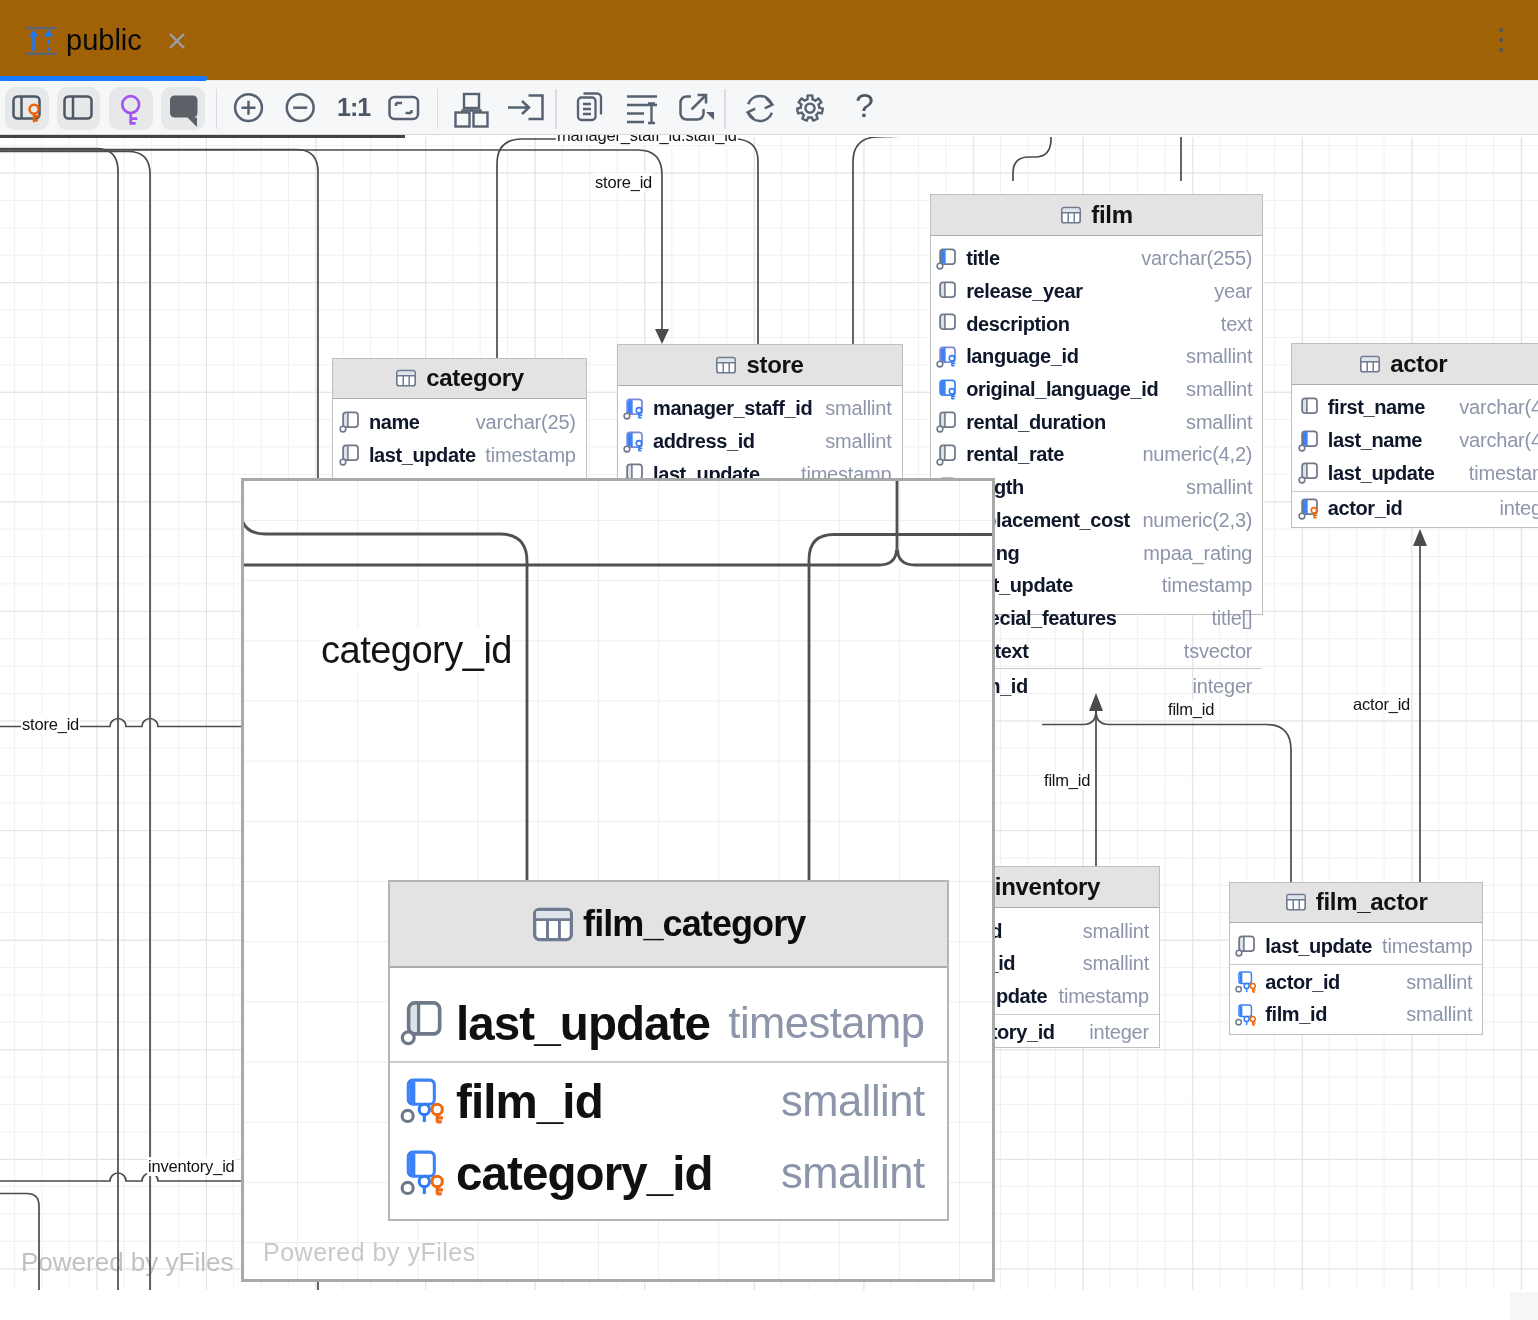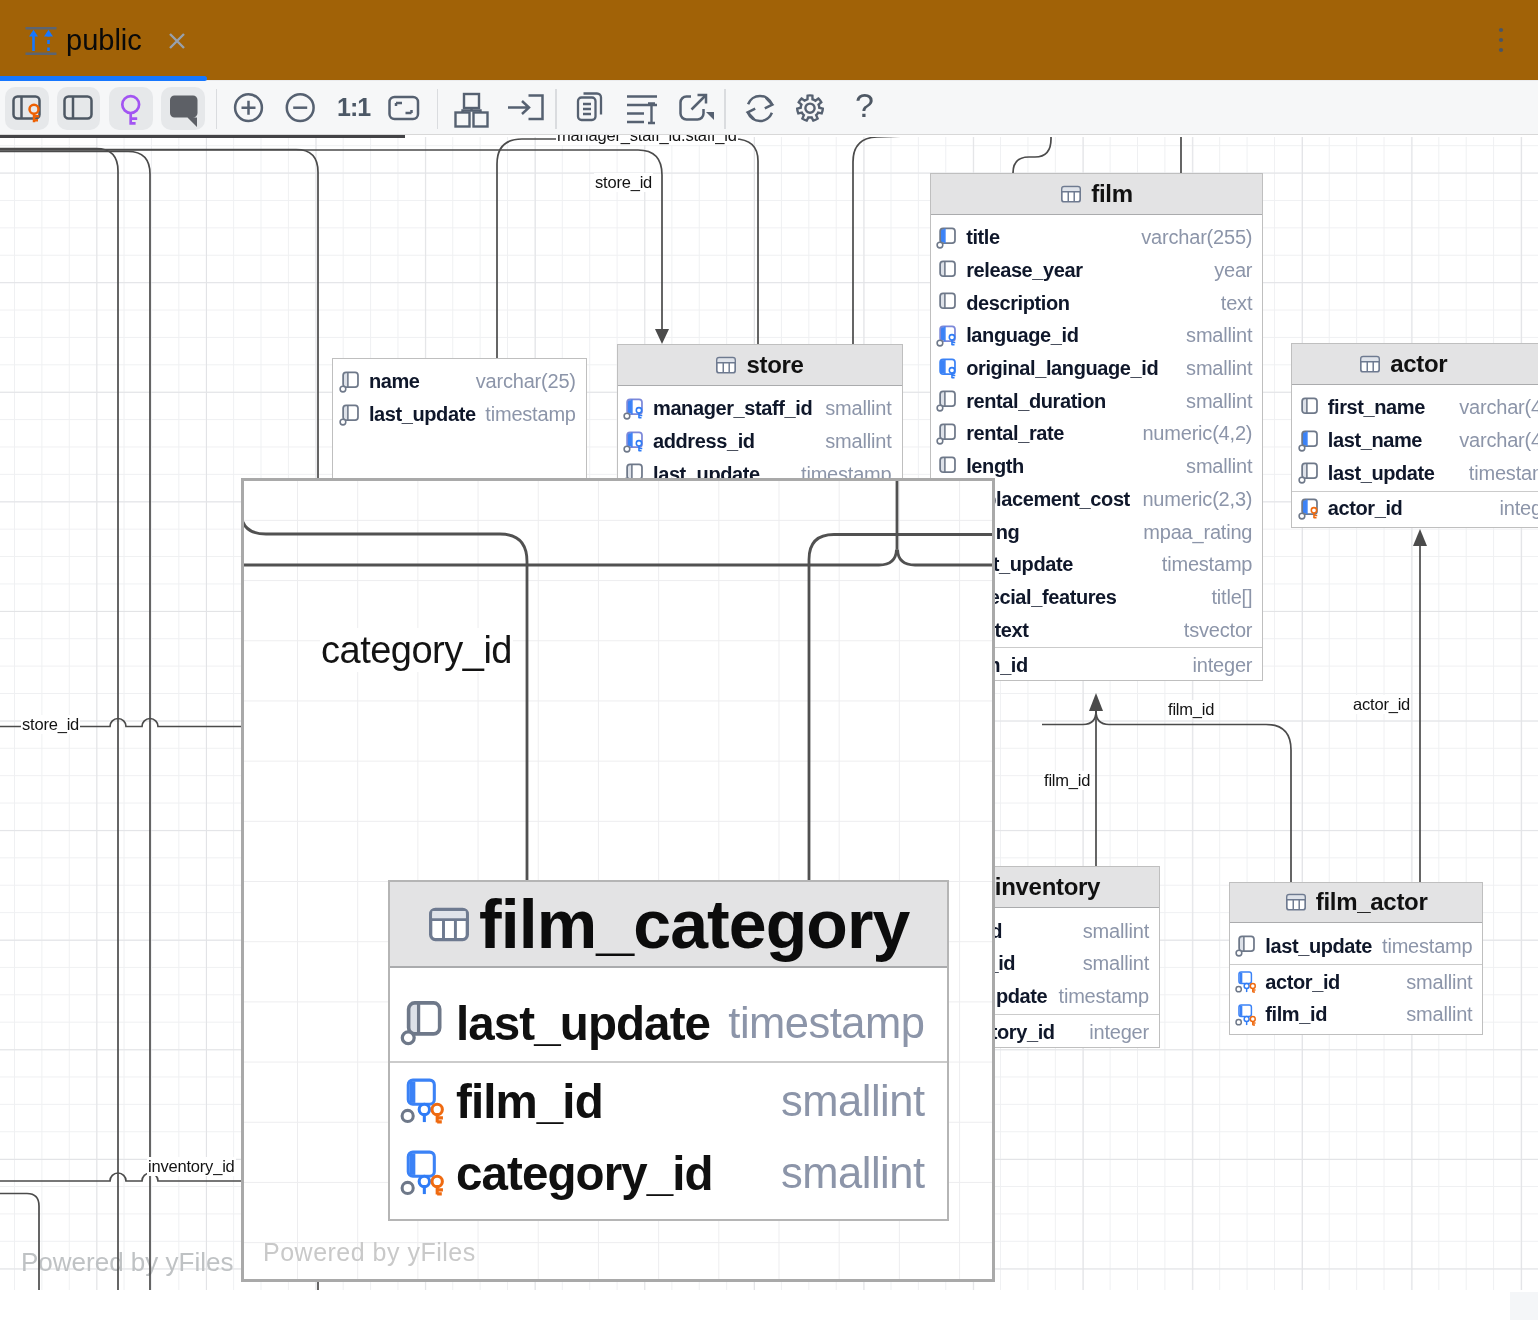--- a/index.html
+++ b/index.html
@@ -33,21 +33,21 @@
 #ovl{position:absolute;left:241px;top:477.5px;width:754px;height:804.5px;background:#fff;
  border:3px solid #a9a9a9;z-index:10;overflow:hidden;
  background-image:
   linear-gradient(#ededef 1px,transparent 1px),
   linear-gradient(90deg,#ededef 1px,transparent 1px);
  background-size:60.2px 60.2px,60.2px 60.2px;
  background-position:0 38.9px,53px 0;}
 #fct{position:absolute;left:144px;top:399px;width:560.5px;background:#fff;
  border:2.2px solid #b5b5b5}
 #fct .th2{height:86.5px;background:#e3e3e4;border-bottom:2.5px solid #aaabad;display:flex;
- align-items:center;justify-content:center;gap:8px;font-size:68px;font-weight:bold;color:#0c0c0c;
+ align-items:center;justify-content:center;gap:8px;font-size:36px;font-weight:bold;color:#0c0c0c;
  letter-spacing:-0.9px}
 #fct .rows2{padding:19px 0 10px 0}
 #fct .row2{height:72px;display:flex;align-items:center;padding:0 22px 0 10px;font-size:47.5px;white-space:nowrap}
 #fct .row2 .n{font-weight:bold;color:#101010;margin-left:10px;letter-spacing:-0.9px}
 #fct .row2 .t{margin-left:auto;color:#8c95a9;letter-spacing:-0.5px;font-size:43.5px}
 #fct .sep2{border-top:2.5px solid #cbcbcb;margin:2px 0}
 
 #tabbar{position:absolute;left:0;top:0;width:1538px;height:80px;background:#a16207;z-index:30}
 #tabtitle{position:absolute;left:66px;top:24px;font-size:29px;color:#0a0a0a}
 #tabline{position:absolute;left:0;top:75.5px;width:207px;height:5.5px;background:#1677ff;
@@ -162,20 +162,26 @@
 
 <div class="lbl" style="left:556px;top:126px">manager_staff_id:staff_id</div>
 <div class="lbl" style="left:594px;top:173px">store_id</div>
 <div class="lbl" style="left:21px;top:715px">store_id</div>
 <div class="lbl" style="left:147px;top:1157px">inventory_id</div>
 <div class="lbl" style="left:1043px;top:771px">film_id</div>
 <div class="lbl" style="left:1167px;top:700px">film_id</div>
 <div class="lbl" style="left:1352px;top:695px">actor_id</div>
 
 <div class="tbl" style="left:332.4px;top:357.6px;width:254.4px;height:123px">
+ <div class="th">
+      <svg class="ric" width="22" height="22">
+        <use href="#tbl"></use>
+      </svg>
+      <span>category</span>
+    </div>
  <div class="rows">
   <div class="row">
         <svg class="ric" width="22" height="22">
           <use href="#colc"></use>
         </svg>
         <span class="n">name</span>
         <span class="t">varchar(25)</span>
       </div>
   <div class="row">
         <svg class="ric" width="22" height="22">
@@ -212,21 +218,21 @@
   <div class="row">
         <svg class="ric" width="22" height="22">
           <use href="#colc"></use>
         </svg>
         <span class="n">last_update</span>
         <span class="t">timestamp</span>
       </div>
  </div>
 </div>
 
-<div class="tbl" style="left:929.7px;top:173px;width:333.6px;height:508px">
+<div class="tbl" style="left:929.7px;top:194px;width:333.6px;height:421px">
  <div class="th">
       <svg class="ric" width="22" height="22">
         <use href="#tbl"></use>
       </svg>
       <span>film</span>
     </div>
  <div class="rows">
   <div class="row">
         <svg class="ric" width="22" height="22">
           <use href="#colb"></use>

